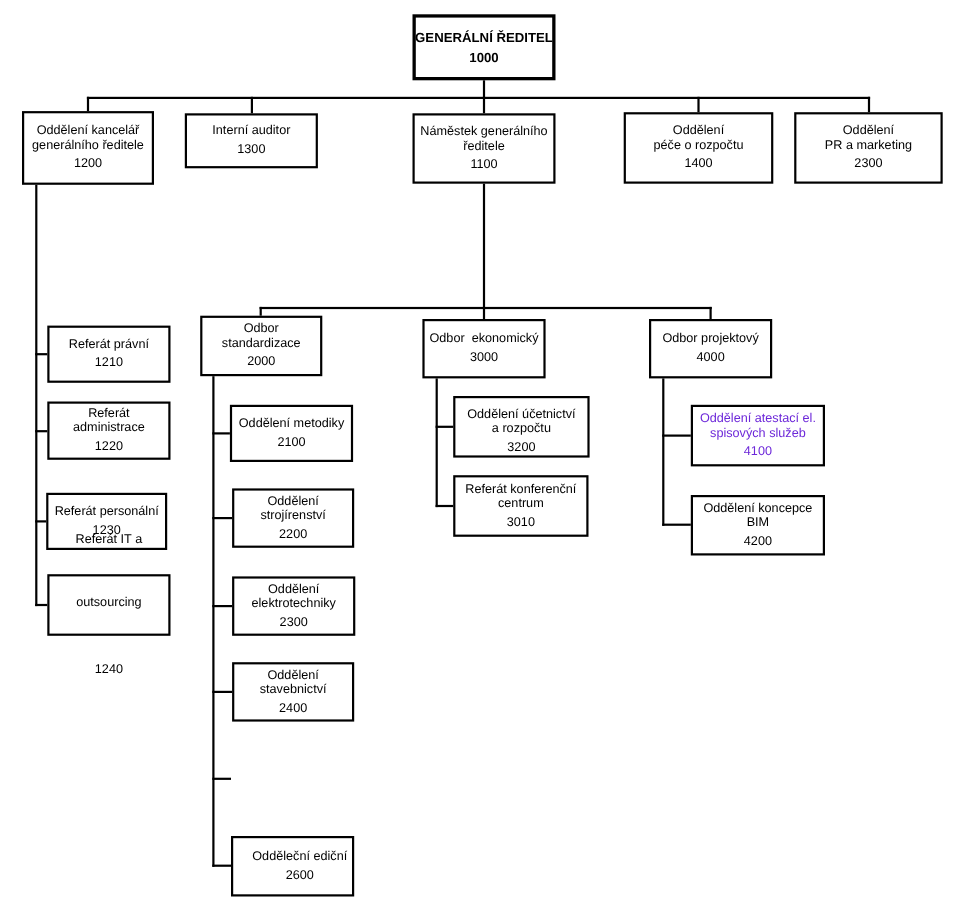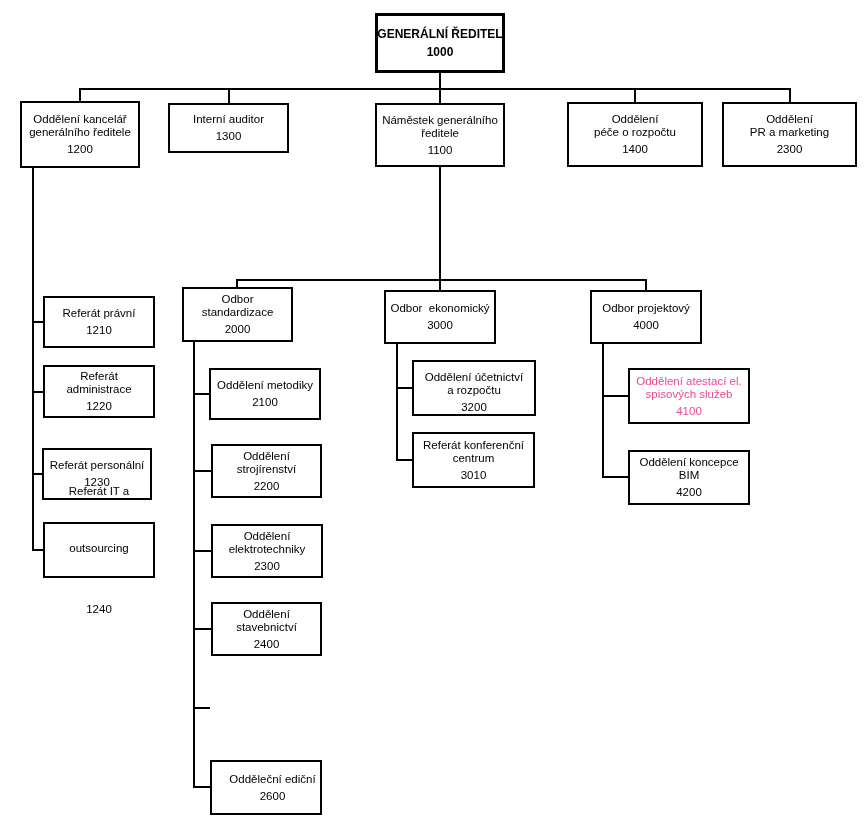--- a/index.html
+++ b/index.html
@@ -168,21 +168,21 @@
     <div class="node" style="left: 412px; top: 360px; width: 124px; height: 56px; border-width: 2px; border-color: rgb(0, 0, 0); color: rgb(0, 0, 0); justify-content: flex-end;">
       <div class="line">Oddělení účetnictví</div>
       <div class="line">a rozpočtu</div>
       <div class="code">3200</div>
     </div>
     <div class="node" style="left: 412px; top: 432px; width: 123px; height: 56px; border-width: 2px; border-color: rgb(0, 0, 0); color: rgb(0, 0, 0);">
       <div class="line">Referát konferenční</div>
       <div class="line">centrum</div>
       <div class="code">3010</div>
     </div>
-    <div class="node" style="left: 628px; top: 368px; width: 122px; height: 56px; border-width: 2px; border-color: rgb(0, 0, 0); color: #ec4899;">
+    <div class="node" style="left: 628px; top: 368px; width: 122px; height: 56px; border-width: 2px; border-color: rgb(0, 0, 0); color: #6d28d9;">
       <div class="line">Oddělení atestací el.</div>
       <div class="line">spisových služeb</div>
       <div class="code">4100</div>
     </div>
     <div class="node" style="left: 628px; top: 450px; width: 122px; height: 55px; border-width: 2px; border-color: rgb(0, 0, 0); color: rgb(0, 0, 0);">
       <div class="line">Oddělení koncepce</div>
       <div class="line">BIM</div>
       <div class="code">4200</div>
     </div>
   </div>

